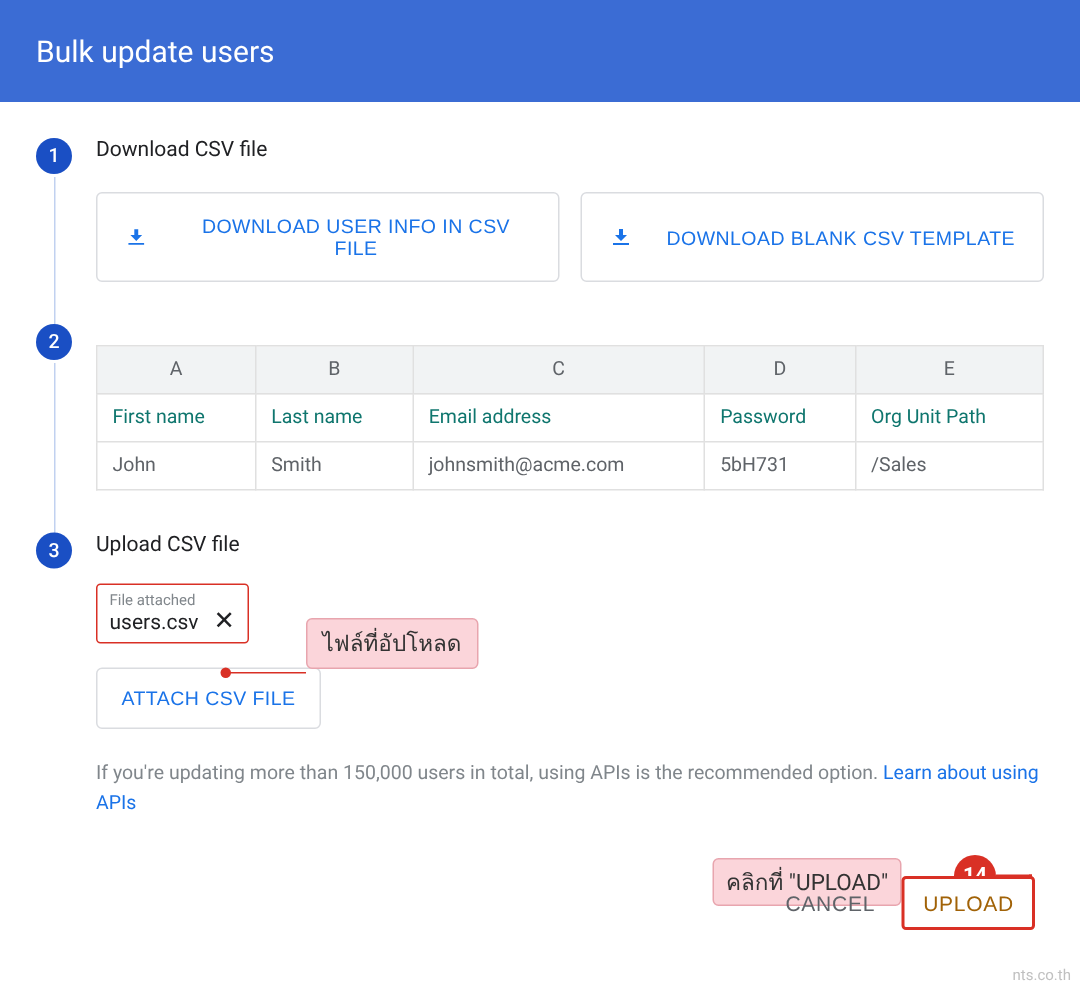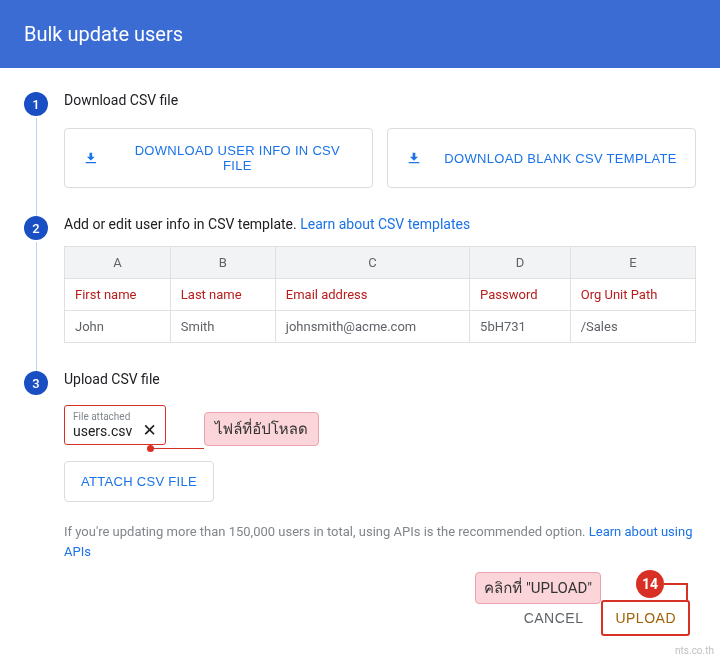--- a/index.html
+++ b/index.html
@@ -20,21 +20,21 @@
   
   .btn-row { display: flex; gap: 14px; margin-top: 20px; }
   .btn-outline { border: 1px solid #dadce0; border-radius: 4px; background: #fff; color: #1a73e8; font-size: 13px; font-weight: 500; padding: 14px 18px; display: flex; align-items: center; gap: 22px; letter-spacing: 0.3px; cursor: pointer; flex: 1; justify-content: center; }
   .btn-outline.small { flex: 0 0 auto; padding: 12px 16px; }
   
   .dl-icon { width: 16px; height: 16px; }
   
   .table { width: 100%; border-collapse: collapse; margin-top: 14px; font-size: 13px; }
   .table th, .table td { border: 1px solid #e0e0e0; padding: 8px 10px; text-align: left; }
   .table .col-head { background: #f1f3f4; text-align: center; font-weight: 400; color: #5f6368; }
-  .table .field-head { color: #b91c1c; font-weight: 400; margin-left: 14px; }
+  .table .field-head { color: #0f766e; font-weight: 400; margin-left: 14px; }
   .table .data-row td { color: #5f6368; }
   
   .file-chip { border: 1.5px solid #d93025; border-radius: 3px; display: inline-flex; flex-direction: column; padding: 5px 8px 5px 8px; margin-top: 14px; position: relative; }
   .file-chip-label { font-size: 10px; color: #80868b; }
   .file-chip-row { display: flex; align-items: center; gap: 10px; }
   .file-chip-name { font-size: 14px; color: #202124; }
   .file-chip-x { font-size: 17px; color: #202124; cursor: pointer; line-height: 1; }
   
   .callout1 { position: absolute; left: 204px; top: 412px; background: #fbd5da; border: 1px solid #e8a5ae; border-radius: 4px; padding: 4px 10px; font-size: 15px; color: #333; text-align: right; }
   .callout1-line { position: absolute; left: 150px; top: 448px; width: 54px; height: 1px; background: #d93025; }
@@ -42,21 +42,21 @@
   
   .help-text { font-size: 13px; color: #80868b; margin-top: 20px; line-height: 1.5; }
   .help-text .link { color: #1a73e8; }
   
   .callout2 { position: absolute; left: 475px; top: 572px; background: #fbd5da; border: 1px solid #e8a5ae; border-radius: 4px; padding: 3px 8px; font-size: 15px; color: #333; }
   .badge14 { position: absolute; left: 636px; top: 570px; width: 28px; height: 28px; border-radius: 50%; background: #d93025; color: #fff; display: flex; align-items: center; justify-content: center; font-size: 14px; font-weight: 700; }
   .badge-line-h { position: absolute; left: 664px; top: 583px; width: 24px; height: 2px; background: #d93025; }
   .badge-line-v { position: absolute; left: 686px; top: 583px; width: 2px; height: 34px; background: #d93025; }
   .badge-line-h2 { position: absolute; left: 668px; top: 616px; width: 20px; height: 2px; background: #d93025; }
   
-  .footer-btns { position: absolute; right: 30px; bottom: 24px; display: flex; align-items: center; gap: 18px; }
+  .footer-btns { position: absolute; right: 30px; bottom: 40px; display: flex; align-items: center; gap: 18px; }
   .btn-cancel { color: #5f6368; font-size: 14px; font-weight: 500; letter-spacing: 0.5px; cursor: pointer; background: none; border: none; }
   .btn-upload { border: 2px solid #d93025; border-radius: 3px; color: #a16207; font-size: 14px; font-weight: 500; letter-spacing: 0.5px; padding: 8px 12px; background: #fff; cursor: pointer; }
   
   .watermark { position: absolute; right: 6px; bottom: 4px; font-size: 10px; color: #c0c0c0; }
 </style>
 </head>
 <body>
 
 <div class="header">
   <span>Bulk update users</span>
@@ -83,23 +83,20 @@
           <span>DOWNLOAD BLANK CSV TEMPLATE</span>
         </button>
       </div>
     </div>
   </div>
 
   <div class="step">
     <div class="step-line"></div>
     <div class="step-num">2</div>
     <div class="step-body">
-      <div class="step-title">
-        <span>Add or edit user info in CSV template. </span><a class="link">Learn about CSV templates</a>
-      </div>
       <table class="table">
         <tbody>
             <tr>
           <th class="col-head">A</th>
           <th class="col-head">B</th>
           <th class="col-head">C</th>
           <th class="col-head">D</th>
           <th class="col-head">E</th>
         </tr>
         <tr>

